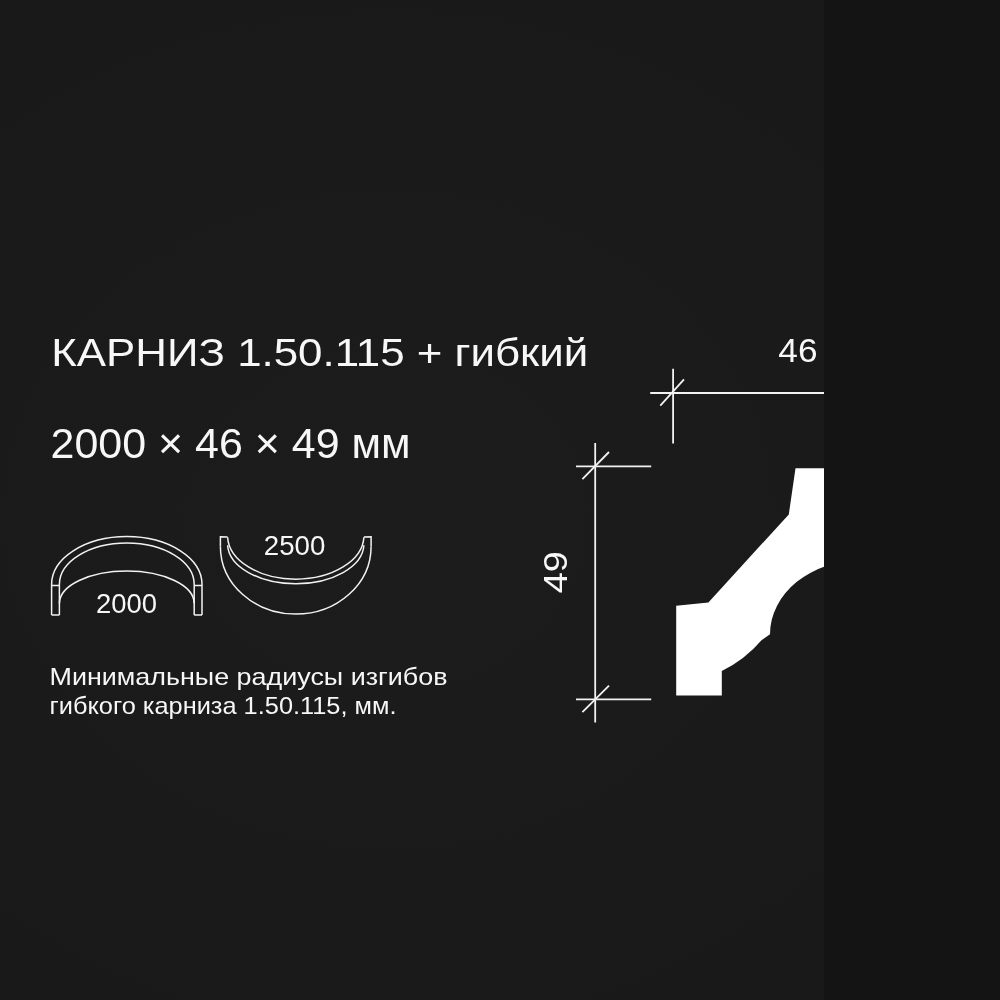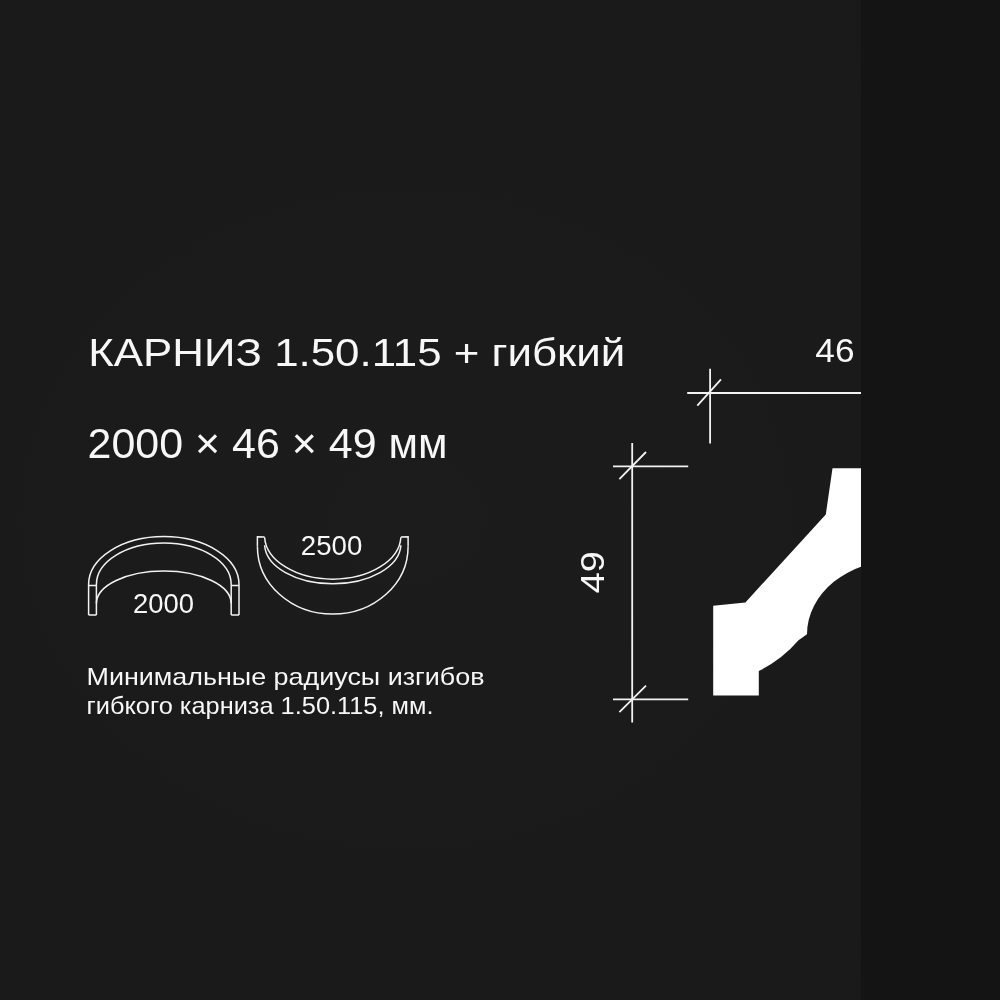--- a/index.html
+++ b/index.html
@@ -1,17 +1,17 @@
 <!DOCTYPE html>
 <html><head>
 <meta charset="utf-8">
 <style>
   html,body{margin:0;padding:0;background:#141415;}
   #page{width:824px;height:1000px;position:relative;overflow:hidden;
-    background:radial-gradient(ellipse 820px 700px at 47% 52%, #1c1c1d 0%, #1a1a1b 60%, #19191a 100%);padding-left:37px;}
+    background:radial-gradient(ellipse 820px 700px at 47% 52%, #1c1c1d 0%, #1a1a1b 60%, #19191a 100%);}
   svg text{font-family:"Liberation Sans", sans-serif;}
 </style>
 </head>
 <body>
 
 <div id="page">
 <svg width="1000" height="1000" viewBox="0 0 1000 1000" style="filter:blur(0.4px)">
 
   <text x="51.3" y="366" font-size="39.5" fill="#f7f7f7" textLength="537" lengthAdjust="spacingAndGlyphs">КАРНИЗ 1.50.115 + гибкий</text>
 

